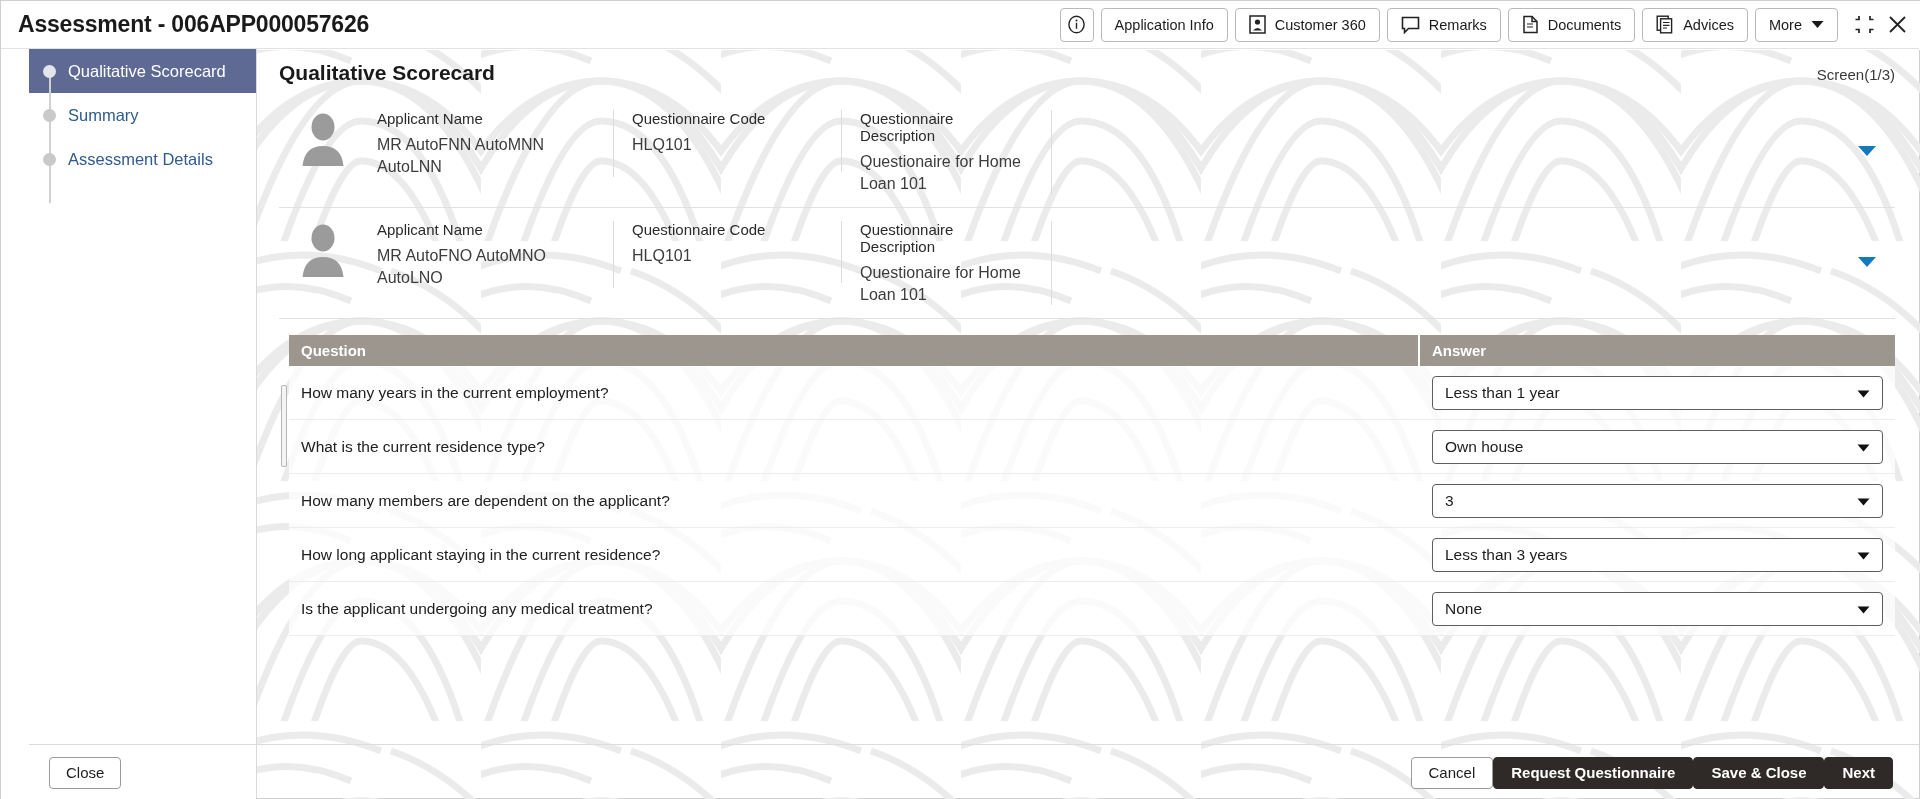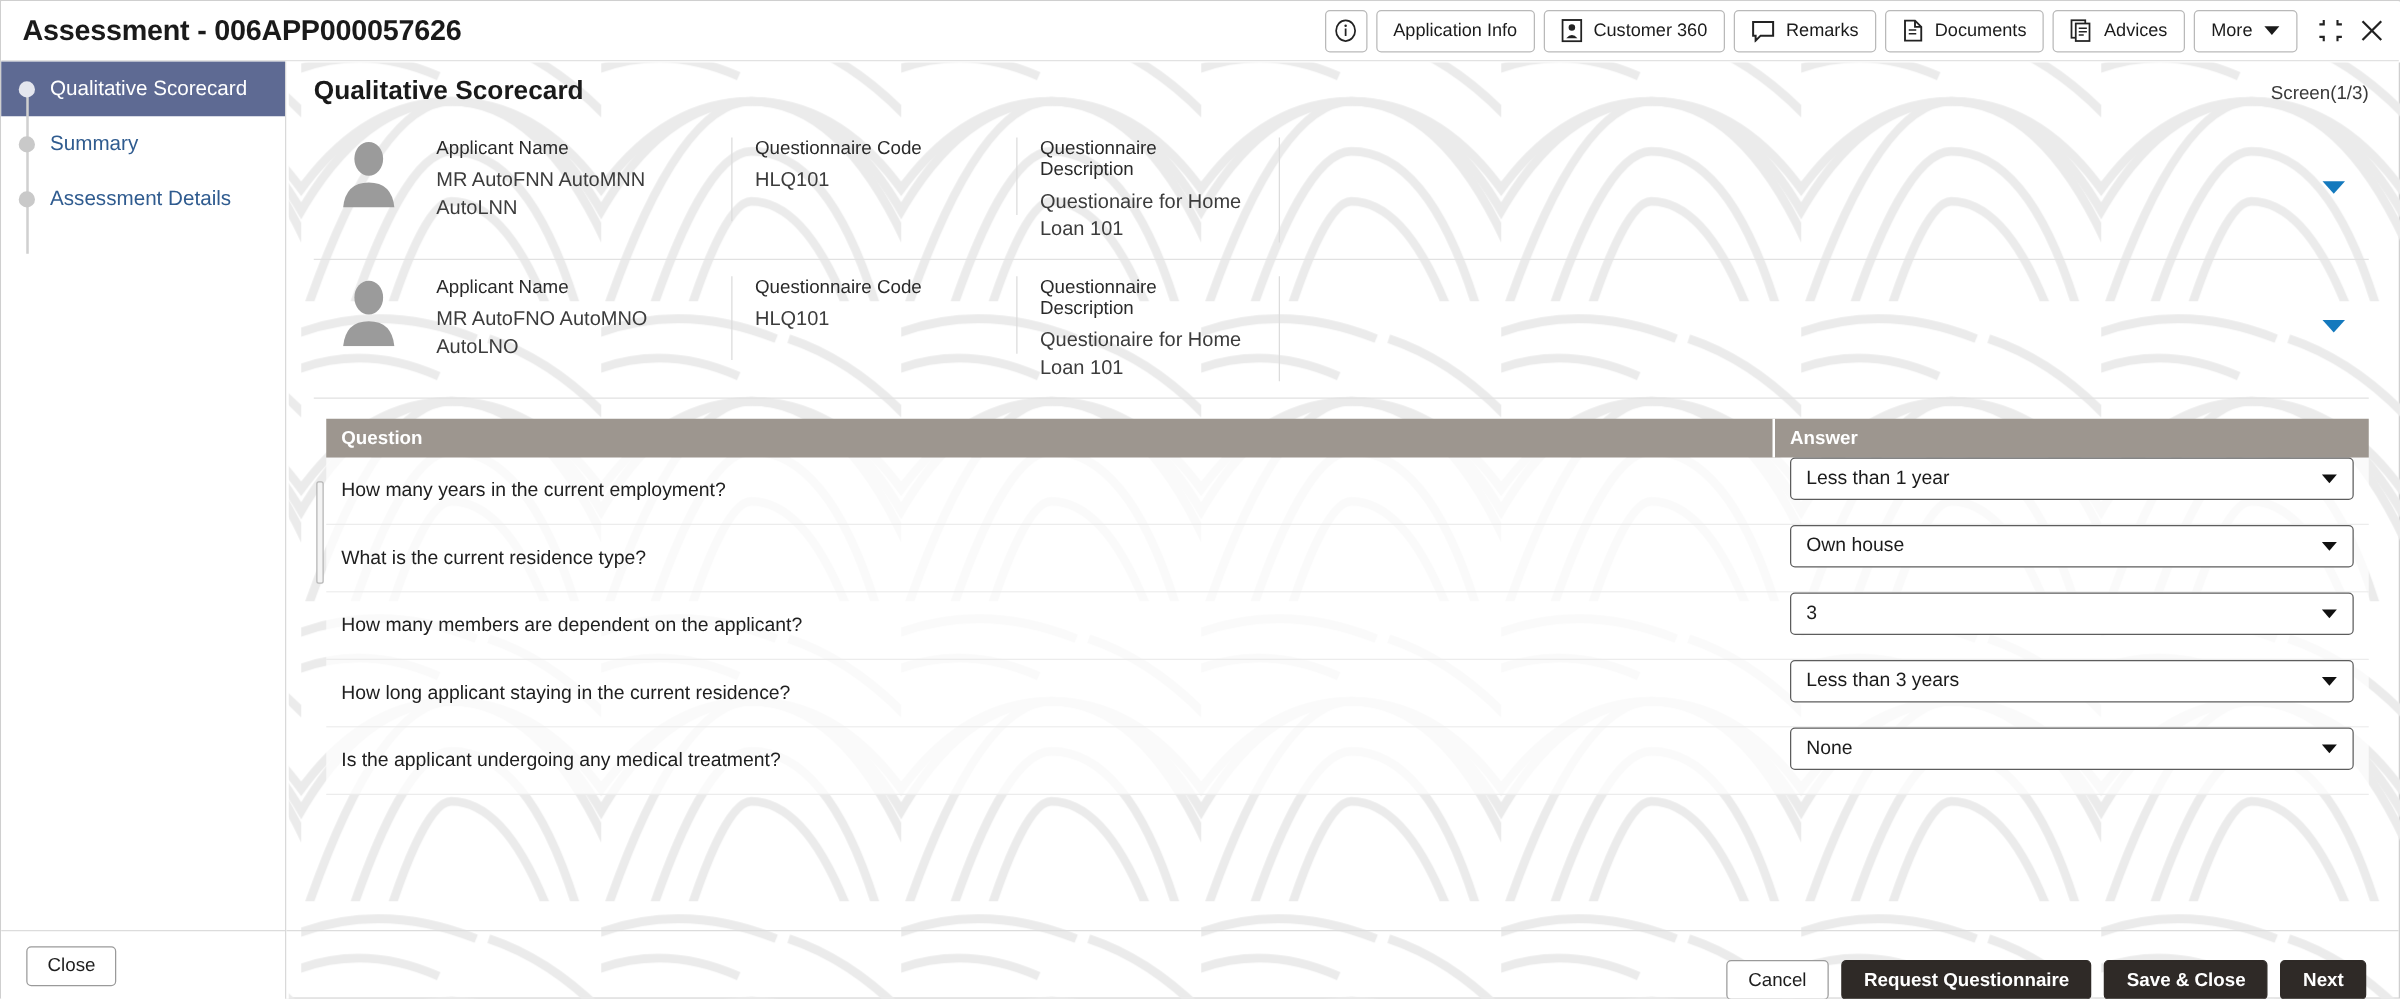--- a/index.html
+++ b/index.html
@@ -57,20 +57,21 @@
   .tb-btn.icon-only { width: 34px; padding: 0; justify-content: center; }
   .tb-btn svg { display: block; }
   .win-ctrls { display: flex; align-items: center; gap: 14px; padding-left: 10px; }
   .win-ctrls span { cursor: pointer; display: flex; }
 
   
   .body {
     position: relative; z-index: 4;
     display: flex;
     height: 751px;
+    margin-left: 28px;
   }
 
   
   .sidebar {
     width: 228px;
     flex: 0 0 228px;
     background: #ffffff;
     border-right: 1px solid #d9d9d9;
     position: relative;
     padding-top: 0;
@@ -192,21 +193,21 @@
   .qhead .qcell-q { border-right: 2px solid #ffffff; }
   .qcell-q { flex: 1 1 auto; }
   .qcell-a { flex: 0 0 475px; }
   .qbody .qrow { border-bottom: 1px solid #ececec; background: rgba(255,255,255,0.72); }
   .qbody .qcell-q {
     display: flex; align-items: center;
     font-size: 15.5px; color: #202020;
     padding: 0 12px; height: 53px;
   }
   .qbody .qcell-a {
-    display: flex; 
+    display: flex; align-items: center;
     padding: 0 12px 0 12px; height: 53px;
   }
   .select {
     width: 100%; height: 34px;
     border: 1px solid #5d5d5d; border-radius: 4px;
     background: #ffffff;
     display: flex; align-items: center;
     padding: 0 12px;
     font-size: 15.5px; color: #1c1c1c;
     cursor: pointer;
@@ -215,22 +216,21 @@
   .select .caret {
     position: absolute; right: 12px; top: 50%;
     transform: translateY(-50%);
   }
 
   
   .footer {
     position: relative; z-index: 4;
     height: 56px;
     border-top: 1px solid #dcdcdc;
-    display: flex; align-items: flex-end; justify-content: flex-end;
-    gap: 10px;
+    display: flex; align-items: center; justify-content: flex-end;
     padding-right: 26px;
     background: transparent;
   }
   .btn {
     height: 32px; padding: 0 17px;
     border-radius: 4px; cursor: pointer;
     font-size: 15px;
     display: flex; align-items: center;
   }
   .btn-secondary { background: #fff; border: 1px solid #9a9a9a; color: #1d1d1d; }

